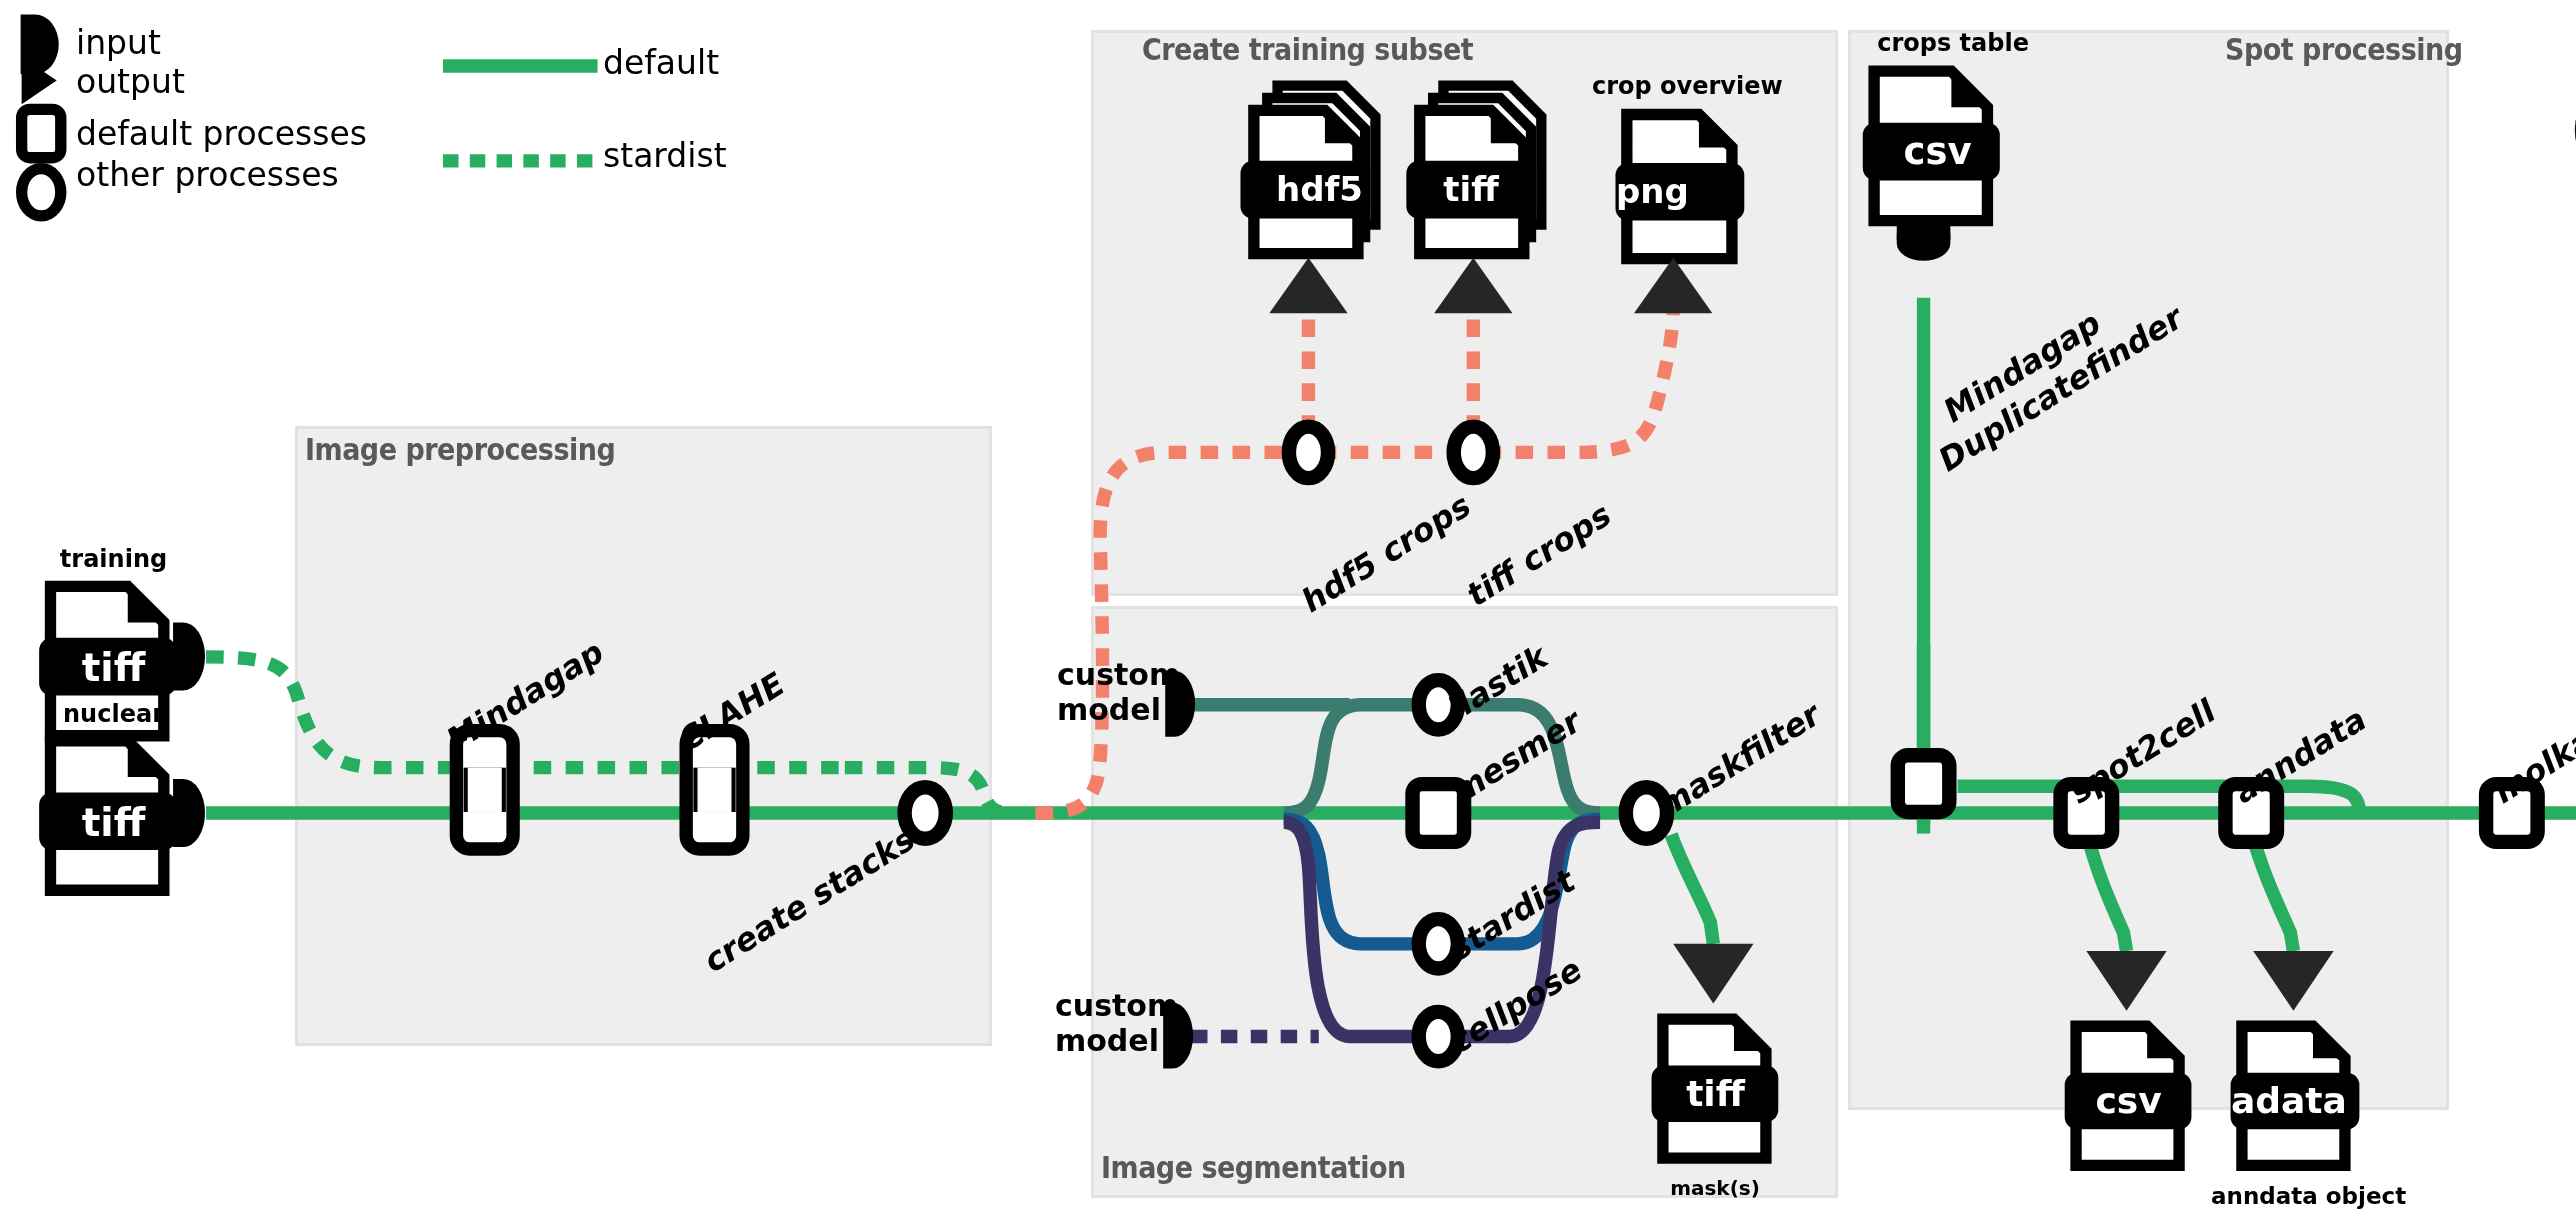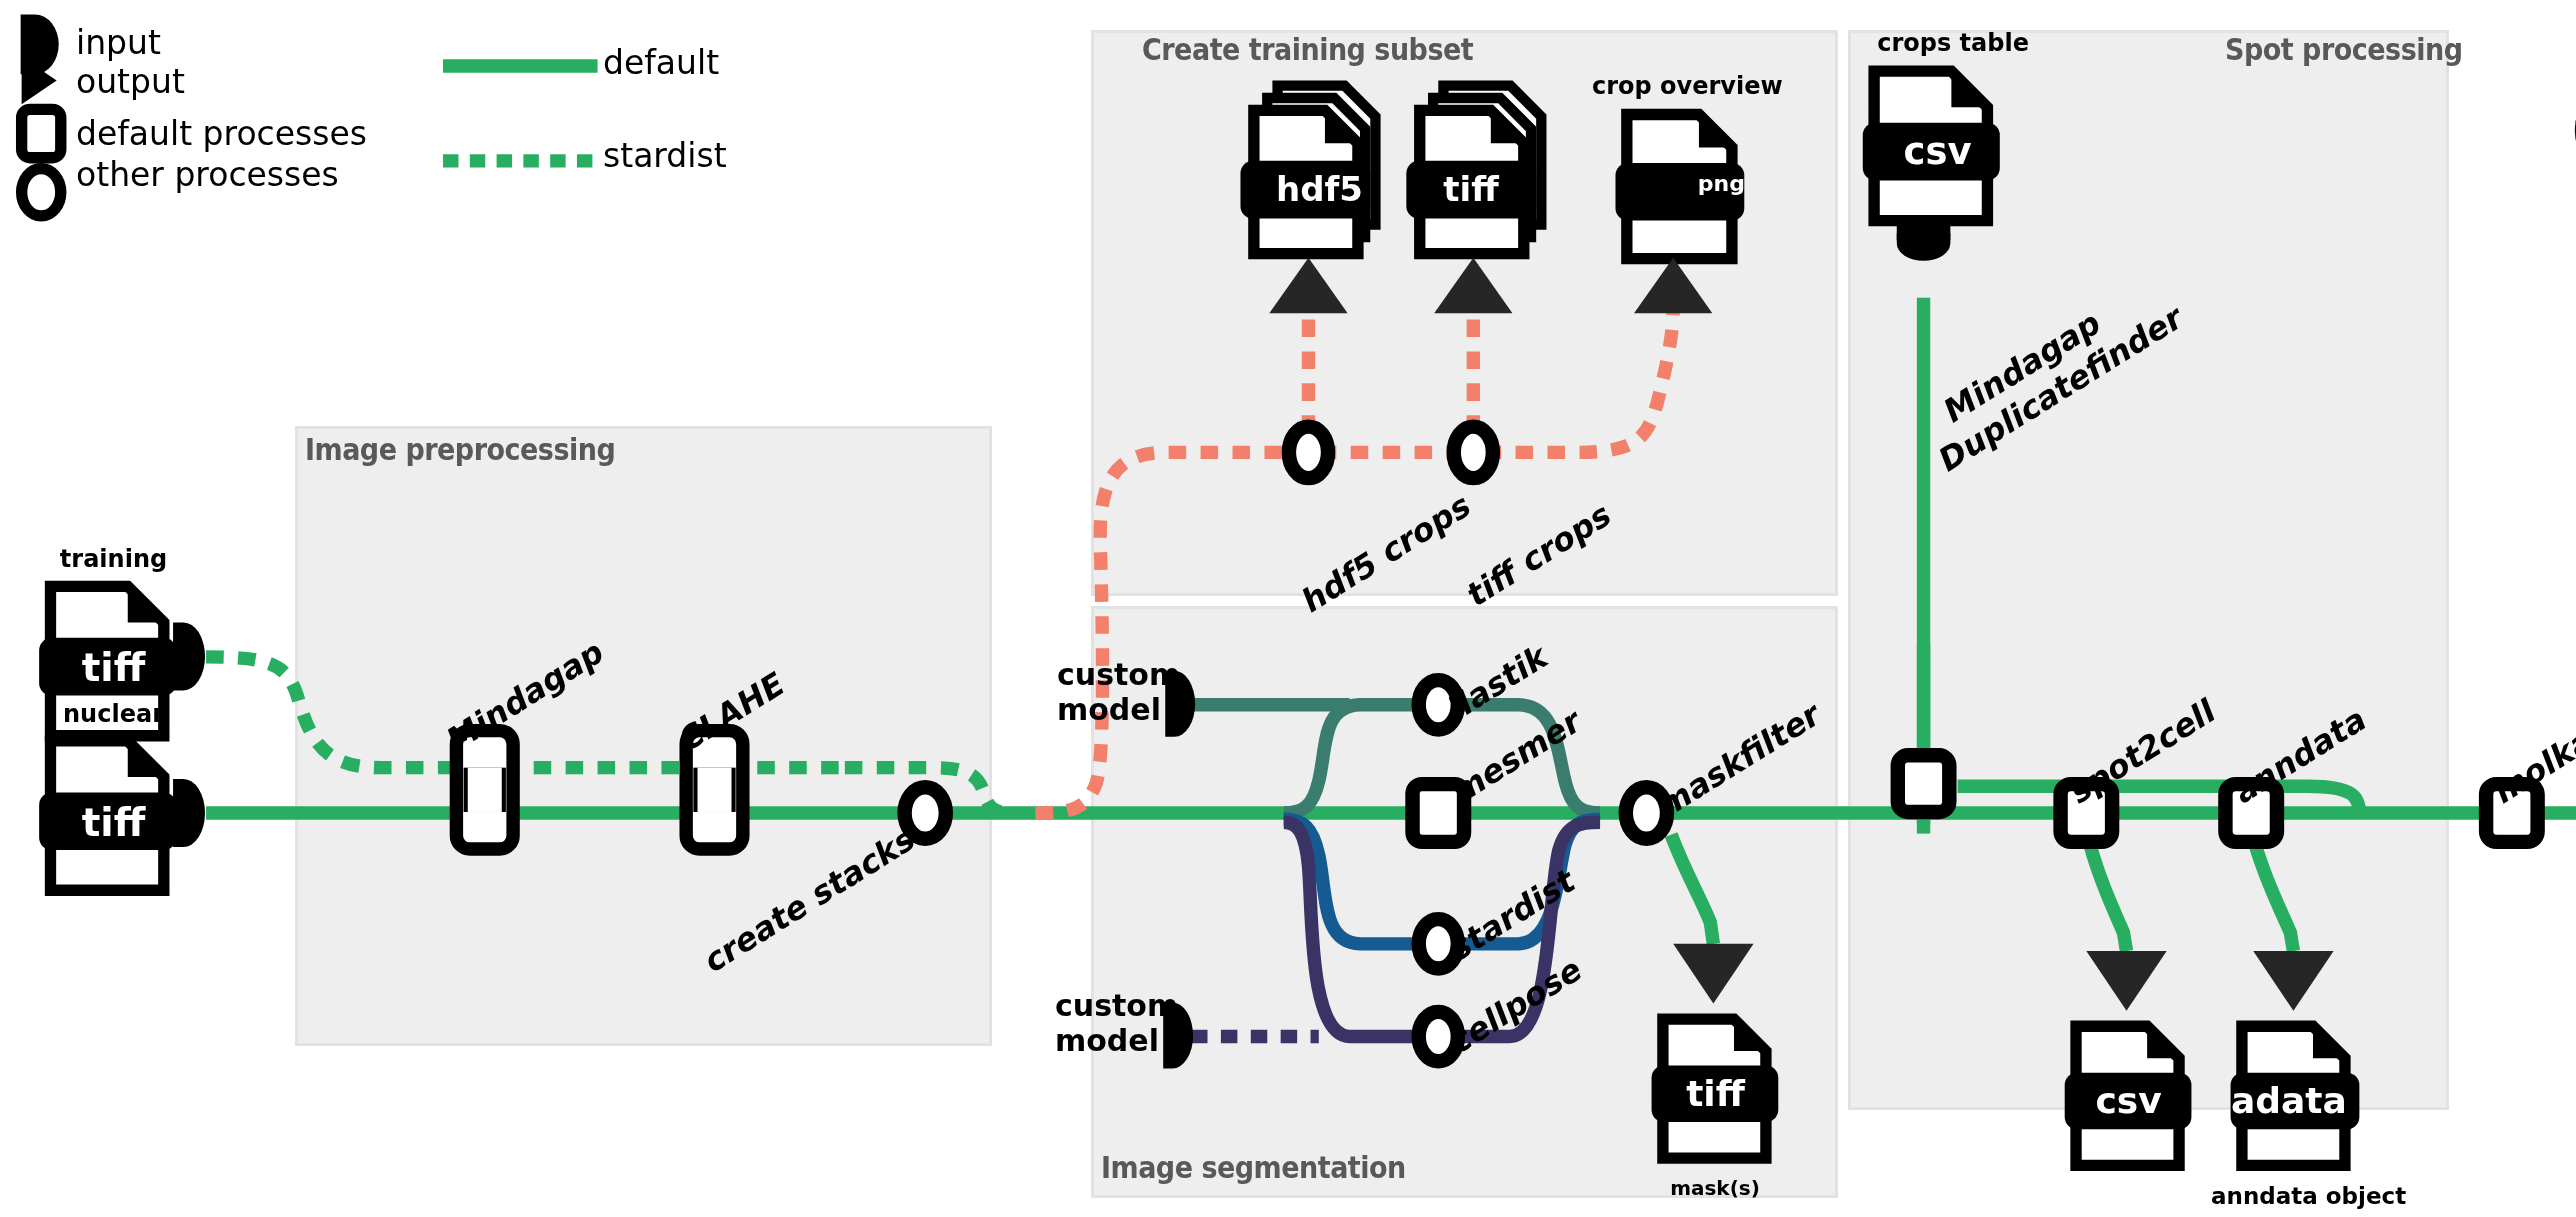--- a/index.html
+++ b/index.html
@@ -240,21 +240,21 @@
       <path d="M 148 10 L 210 72 L 148 72 Z" fill="#000"></path>
       <rect x="-12" y="100" width="250" height="110" rx="24" fill="#000"></rect>
     </g>
   </svg>
 
   <div class="lbl" style="left:45px;top:645px;width:137px;text-align:center;color:#fff;font-size:39px;">tiff</div>
   <div class="lbl" style="left:45px;top:800px;width:137px;text-align:center;color:#fff;font-size:39px;">tiff</div>
   <div class="lbl" style="left:1869px;top:130px;width:137px;text-align:center;color:#fff;font-size:37px;">csv</div>
   <div class="lbl" style="left:1241px;top:169px;width:157px;text-align:center;color:#fff;font-size:34px;">hdf5</div>
   <div class="lbl" style="left:1406px;top:169px;width:130px;text-align:center;color:#fff;font-size:34px;">tiff</div>
-  <div class="lbl" style="left:1616px;top:171px;width:129px;text-align:right;color:#fff;font-size:22px;">png</div>
+  <div class="lbl" style="left:1616px;top:171px;width:129px;text-align:left;color:#fff;font-size:34px;">png</div>
   <div class="lbl" style="left:1652px;top:1073px;width:127px;text-align:center;color:#fff;font-size:36px;">tiff</div>
   <div class="lbl" style="left:2065px;top:1080px;width:127px;text-align:center;color:#fff;font-size:36px;">csv</div>
   <div class="lbl" style="left:2231px;top:1080px;width:113px;text-align:center;color:#fff;font-size:36px;">adata</div>
 
   <div class="filecap" style="left:45px;top:545px;width:137px;font-size:24px;">training</div>
   <div class="filecap" style="left:45px;top:700px;width:137px;font-size:24px;">nuclear</div>
   <div class="filecap" style="left:1869px;top:29px;width:137px;font-size:24px;text-align:left;padding-left:8.2px;box-sizing:border-box;">crops table</div>
   <div class="filecap" style="left:1592px;top:72px;width:175px;font-size:24px;">crop overview</div>
   <div class="filecap" style="left:1643px;top:1176px;width:144px;font-size:20px;">mask(s)</div>
   <div class="filecap" style="left:2043px;top:1225px;width:175px;font-size:23px;">quantification</div>

